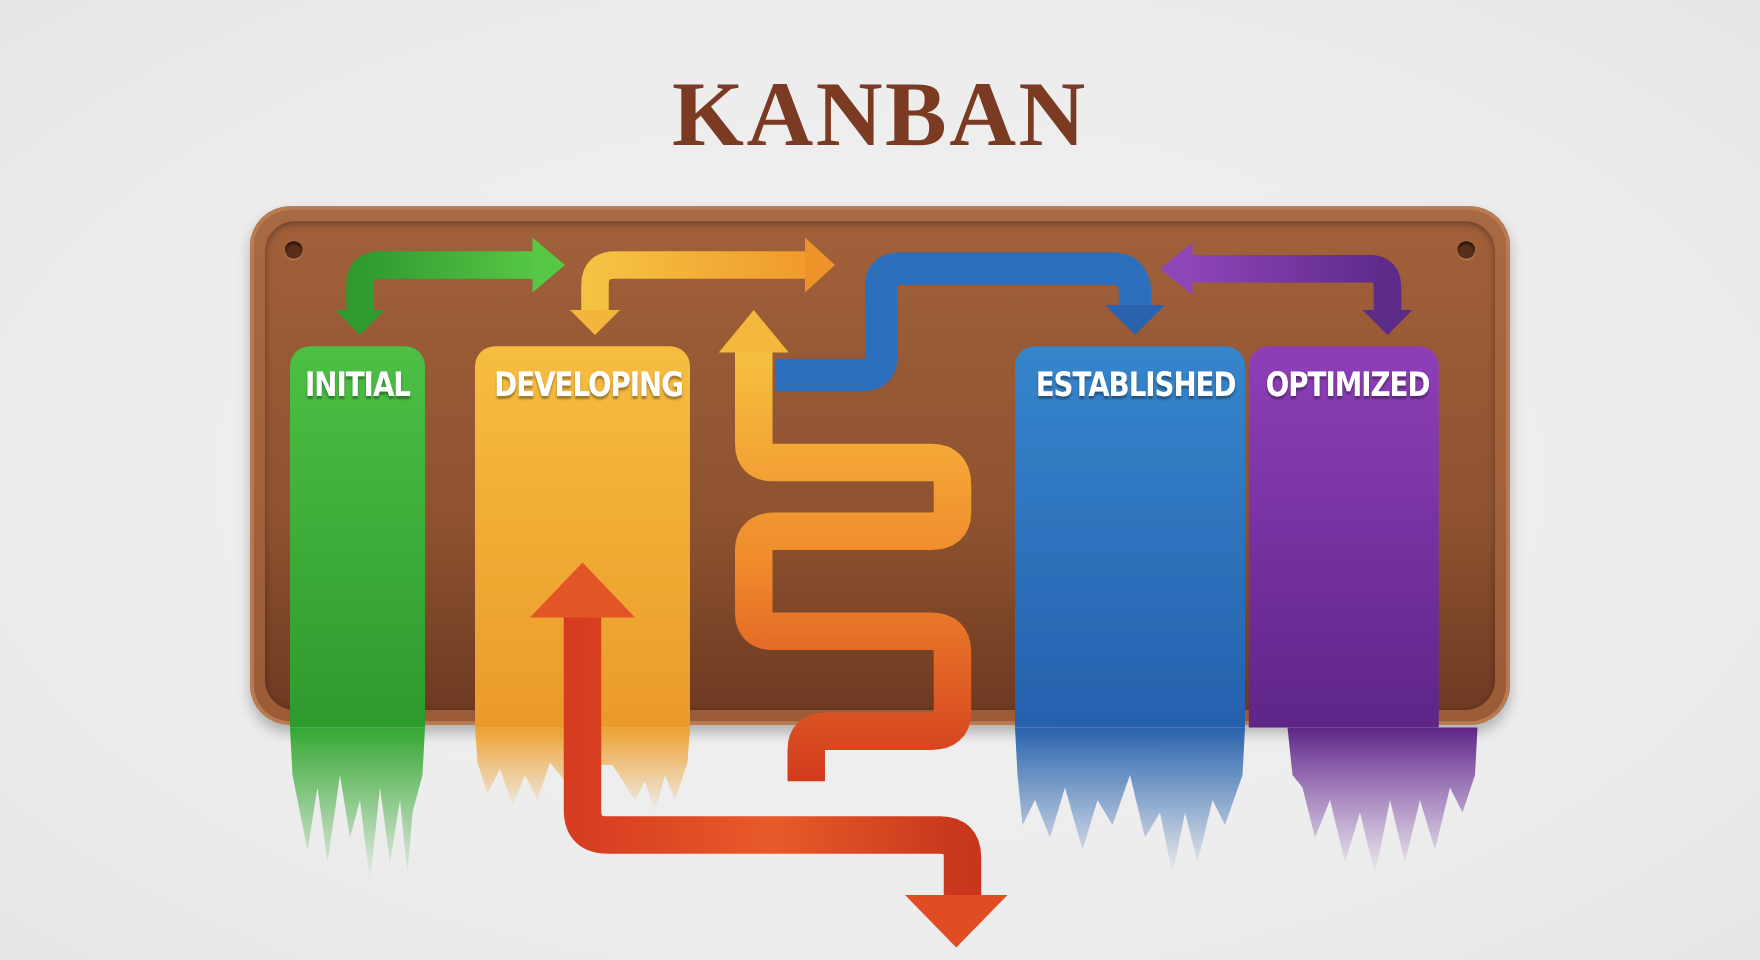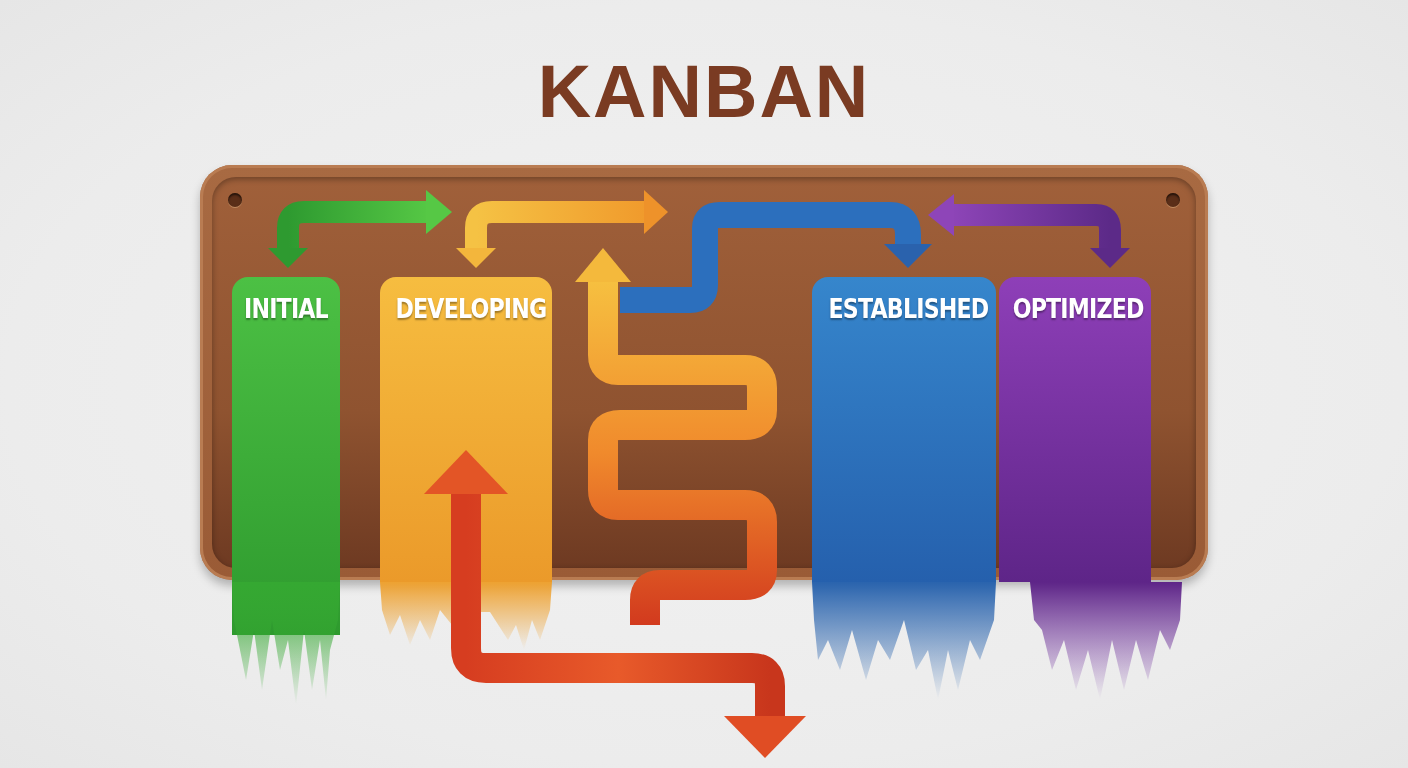--- a/index.html
+++ b/index.html
@@ -4,21 +4,21 @@
 <style>
   html, body { margin: 0; padding: 0; }
   body {
     width: 1408px; height: 768px; overflow: hidden;
     background: radial-gradient(ellipse at center, #f2f2f2 0%, #ececec 70%, #e6e6e6 100%);
     position: relative;
     font-family: "Liberation Sans", sans-serif;
   }
   .title {
     position: absolute; left: 0; width: 1408px; top: 52px;
-    text-align: center; font-family: Liberation Sans, sans-serif;
+    text-align: center; font-family: Liberation Serif, serif;
     font-weight: bold; font-size: 74px; letter-spacing: 2px;
     color: #7a3b22; line-height: 80px;
   }
   .board {
     position: absolute; left: 200px; top: 165px; width: 1008px; height: 415px;
     border-radius: 32px;
     background: linear-gradient(180deg, #a86a42 0%, #9a5b36 100%);
     box-shadow: 0 6px 10px rgba(0,0,0,0.25), inset 0 0 0 3px #b97c52;
   }
   .board-inner {
@@ -64,21 +64,21 @@
     <path d="M620 300 L690 300 Q705 300 705 285 L705 228 Q705 215 720 215 L890 215 Q908 215 908 235 L908 250" fill="none" stroke="#2c6fbd" stroke-width="26" stroke-linejoin="round"></path>
     <polygon points="884,244 932,244 908,268" fill="#2a62ad"></polygon>
   </g>
 
   <g>
     <path d="M603 280 L603 355 Q603 370 618 370 L745 370 Q762 370 762 388 L762 410 Q762 425 745 425 L620 425 Q603 425 603 440 L603 490 Q603 505 618 505 L745 505 Q762 505 762 522 L762 570 Q762 585 745 585 L660 585 Q645 585 645 600 L645 625" fill="none" stroke="url(#gOr)" stroke-width="30" stroke-linejoin="round"></path>
     <polygon points="575,282 631,282 603,248" fill="#f4b93c"></polygon>
   </g>
 </svg>
 
-<div class="col" style="left:232px;width:108px;height:358px;background:linear-gradient(180deg,#4cc044 0%,#2e9a2e 100%);">
+<div class="col" style="left:232px;width:108px;height:305px;background:linear-gradient(180deg,#4cc044 0%,#2e9a2e 100%);">
   <div class="label">INITIAL</div>
 </div>
 <div class="col" style="left:380px;width:172px;height:305px;background:linear-gradient(180deg,#f6bd40 0%,#eb9a2a 100%);">
   <div class="label">DEVELOPING</div>
 </div>
 <div class="col" style="left:812px;width:184px;height:305px;background:linear-gradient(180deg,#3686cc 0%,#2560ad 100%);">
   <div class="label">ESTABLISHED</div>
 </div>
 <div class="col" style="left:999px;width:152px;height:305px;background:linear-gradient(180deg,#8e3fb8 0%,#5e2588 100%);">
   <div class="label">OPTIMIZED</div>

